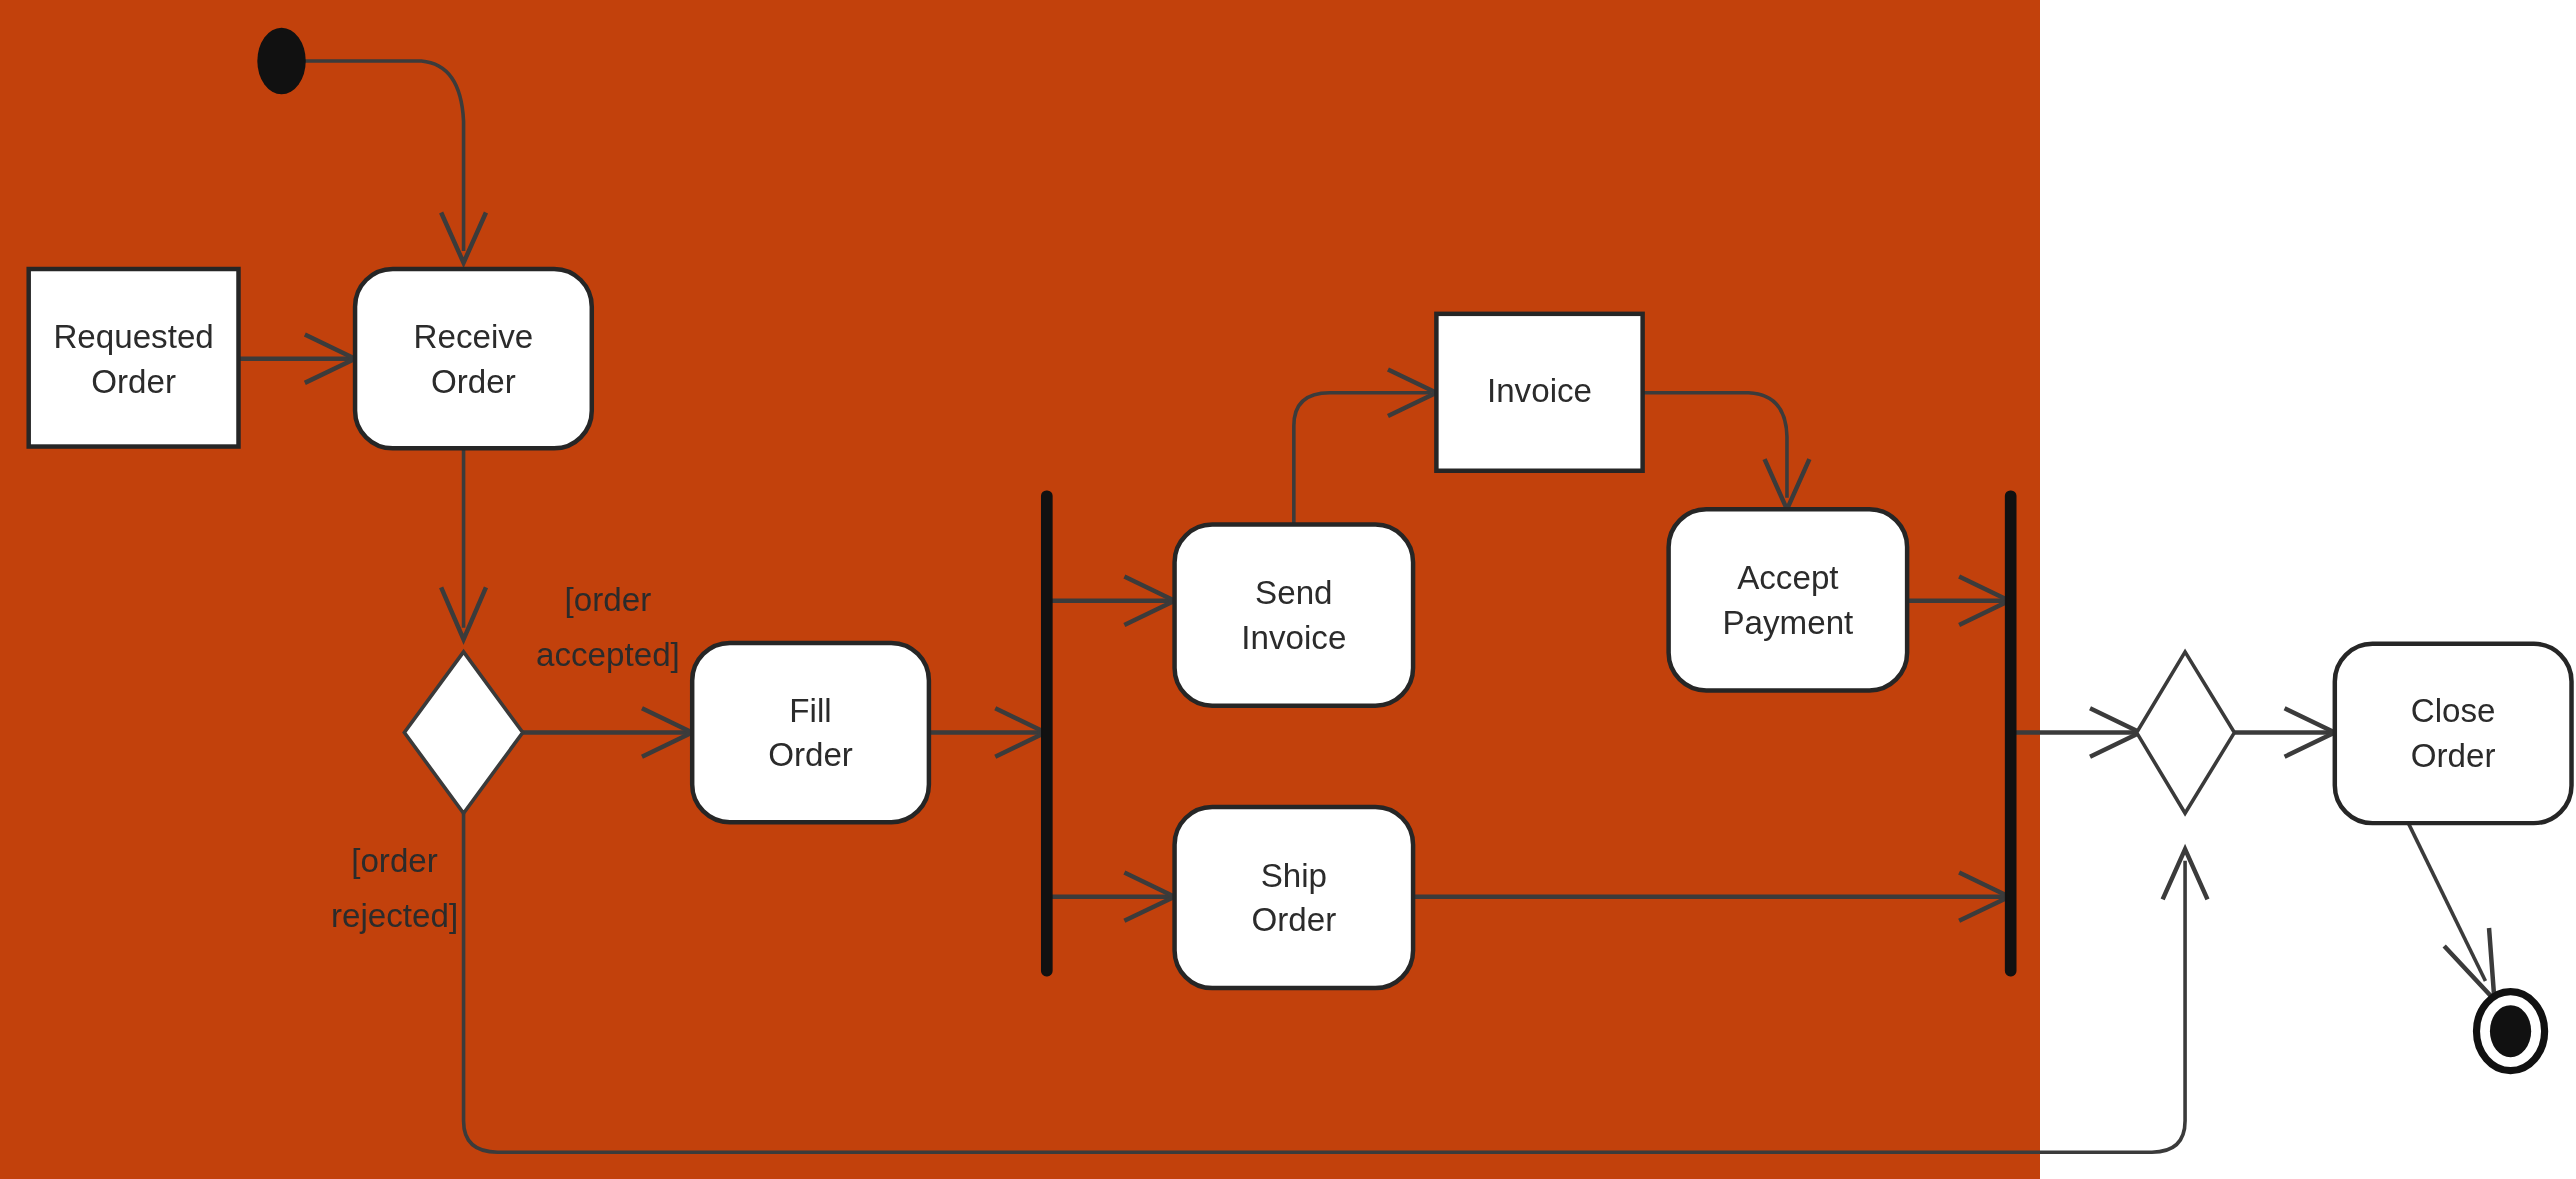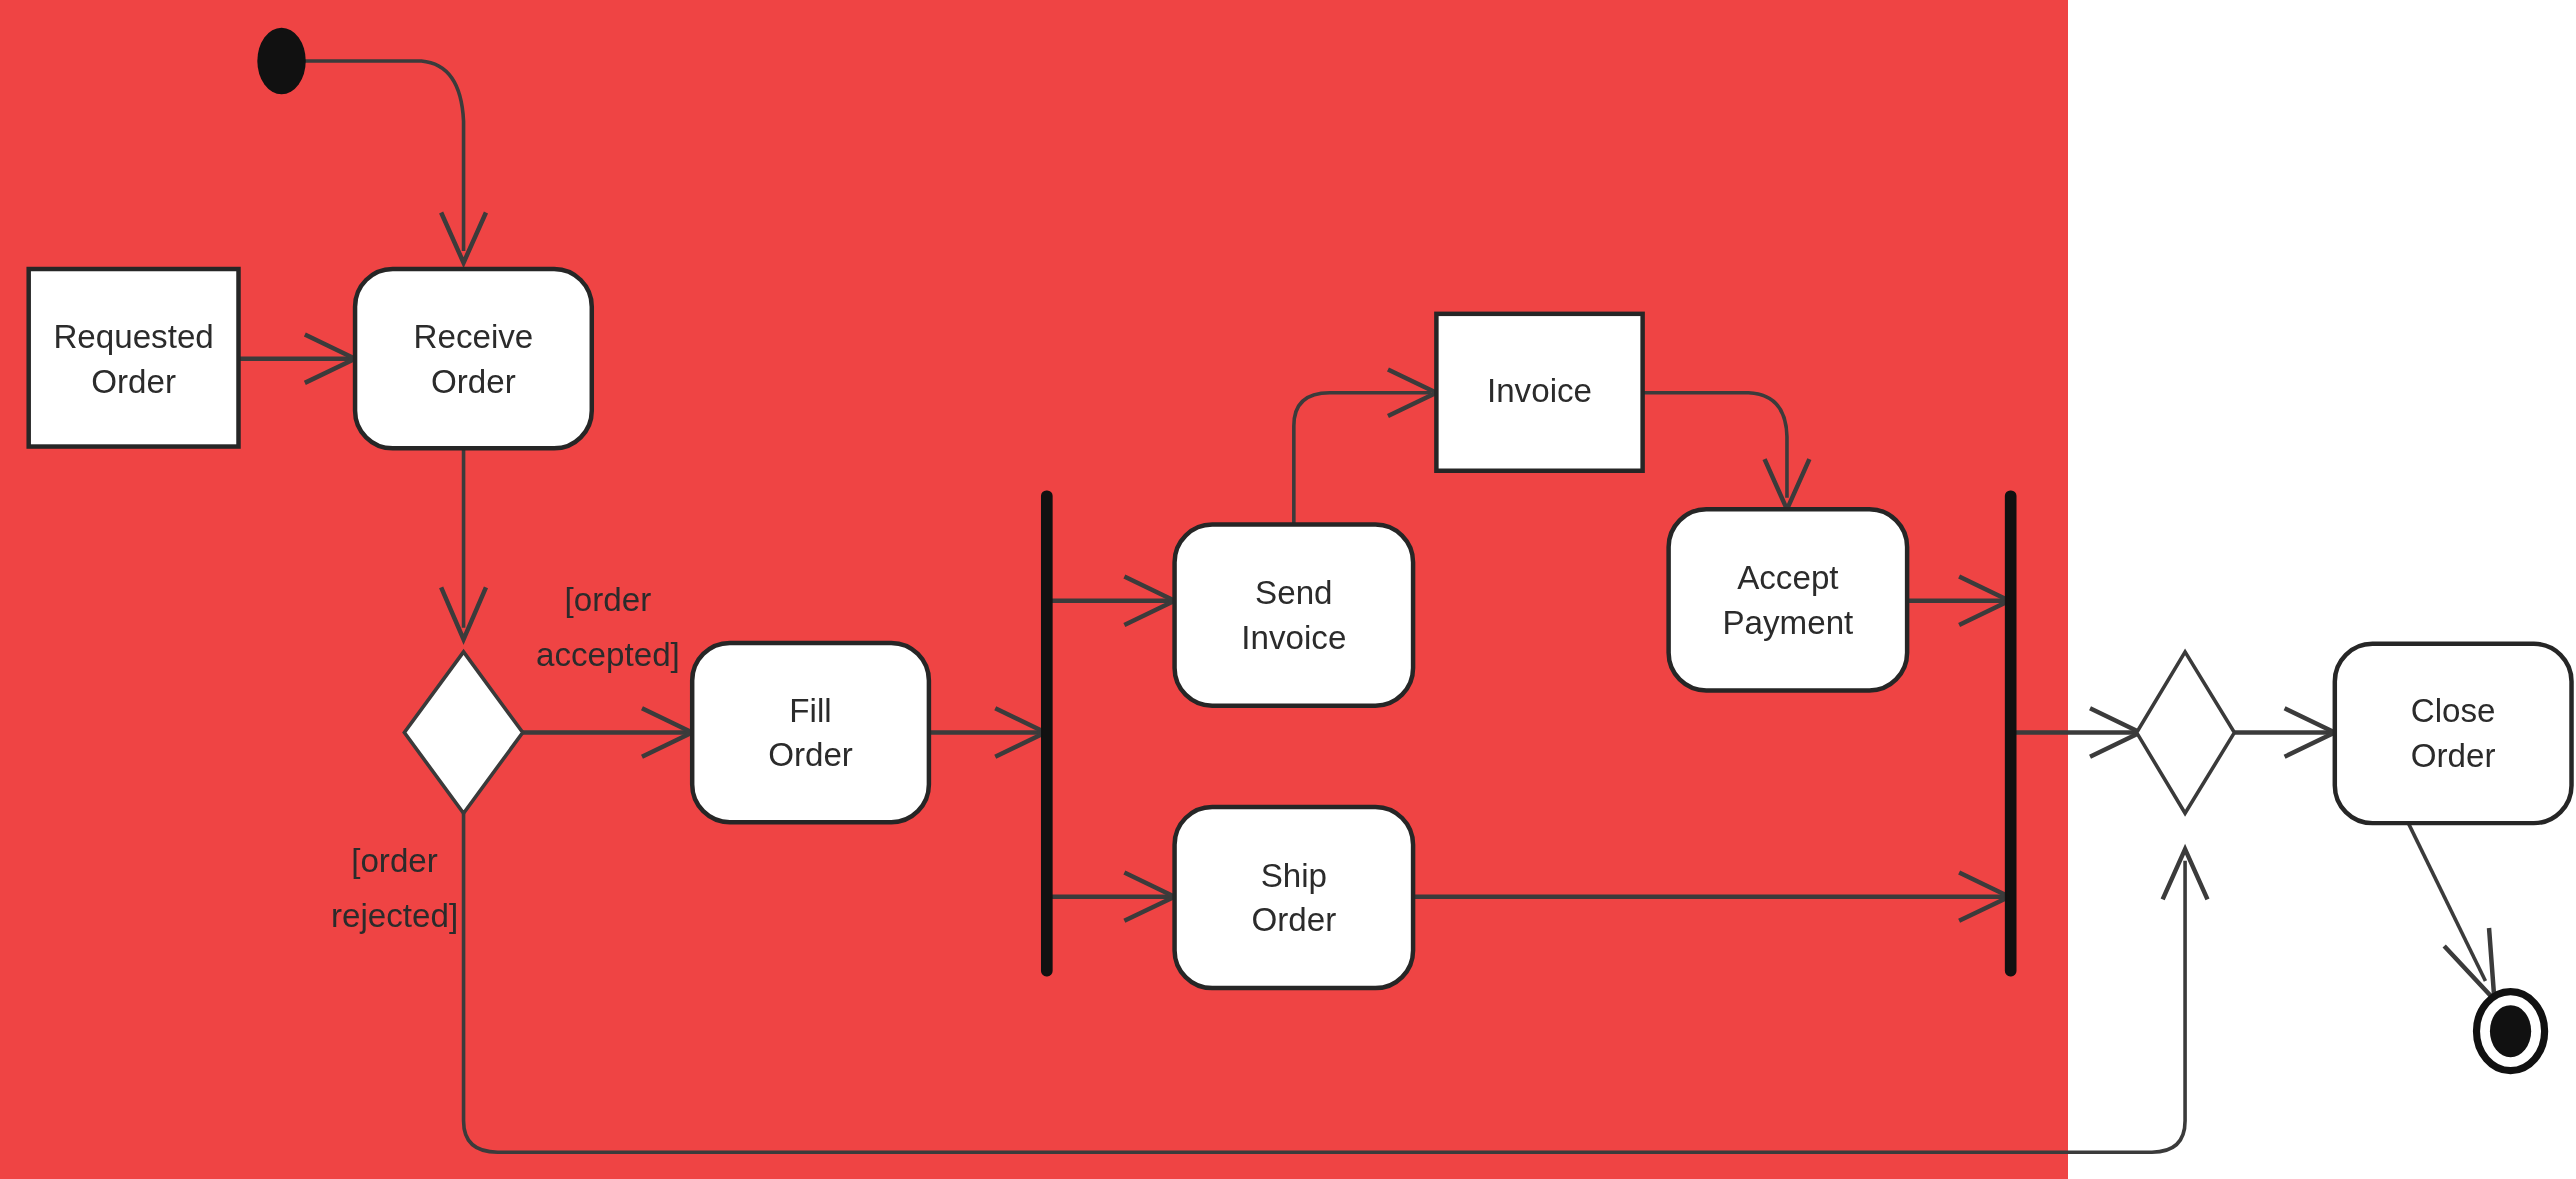--- a/index.html
+++ b/index.html
@@ -10,22 +10,21 @@
   body {
     width: 2576px;
     height: 1180px;
     font-family: "Liberation Sans", sans-serif;
     overflow: hidden;
   }
   #diagram-root {
     position: relative;
     width: 2040px;
     height: 1180px;
-    background: #ef4444;
-    padding-left: 28px;
+    background: #c2410c;
   }
   svg#uml-canvas {
     position: absolute;
     top: 0;
     left: 0;
     width: 2576px;
     height: 1180px;
     display: block;
   }
   .node-label {

